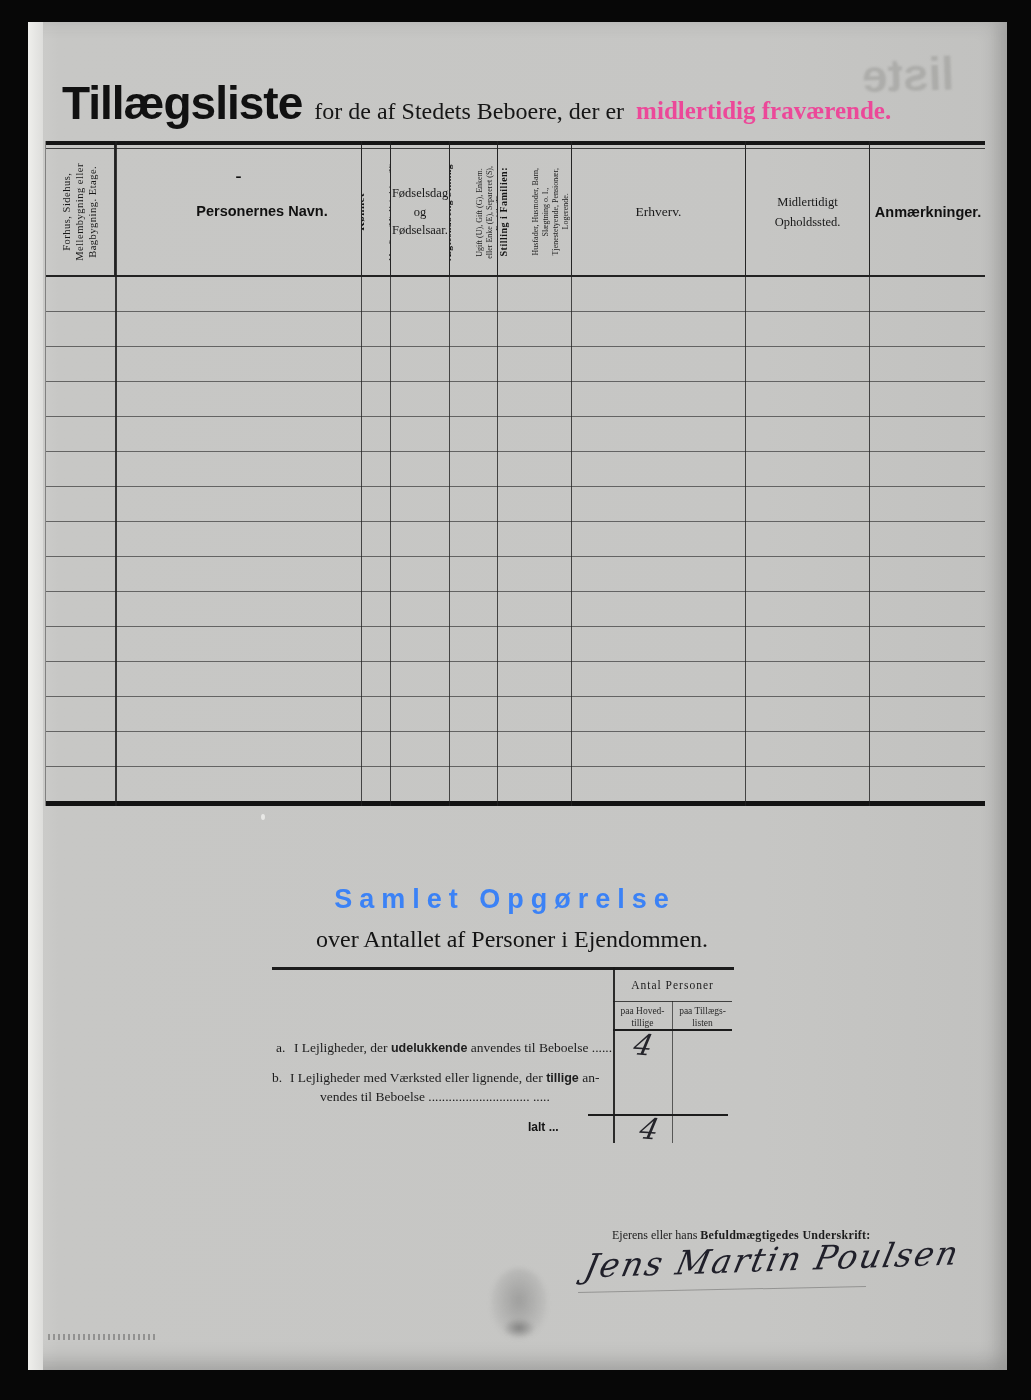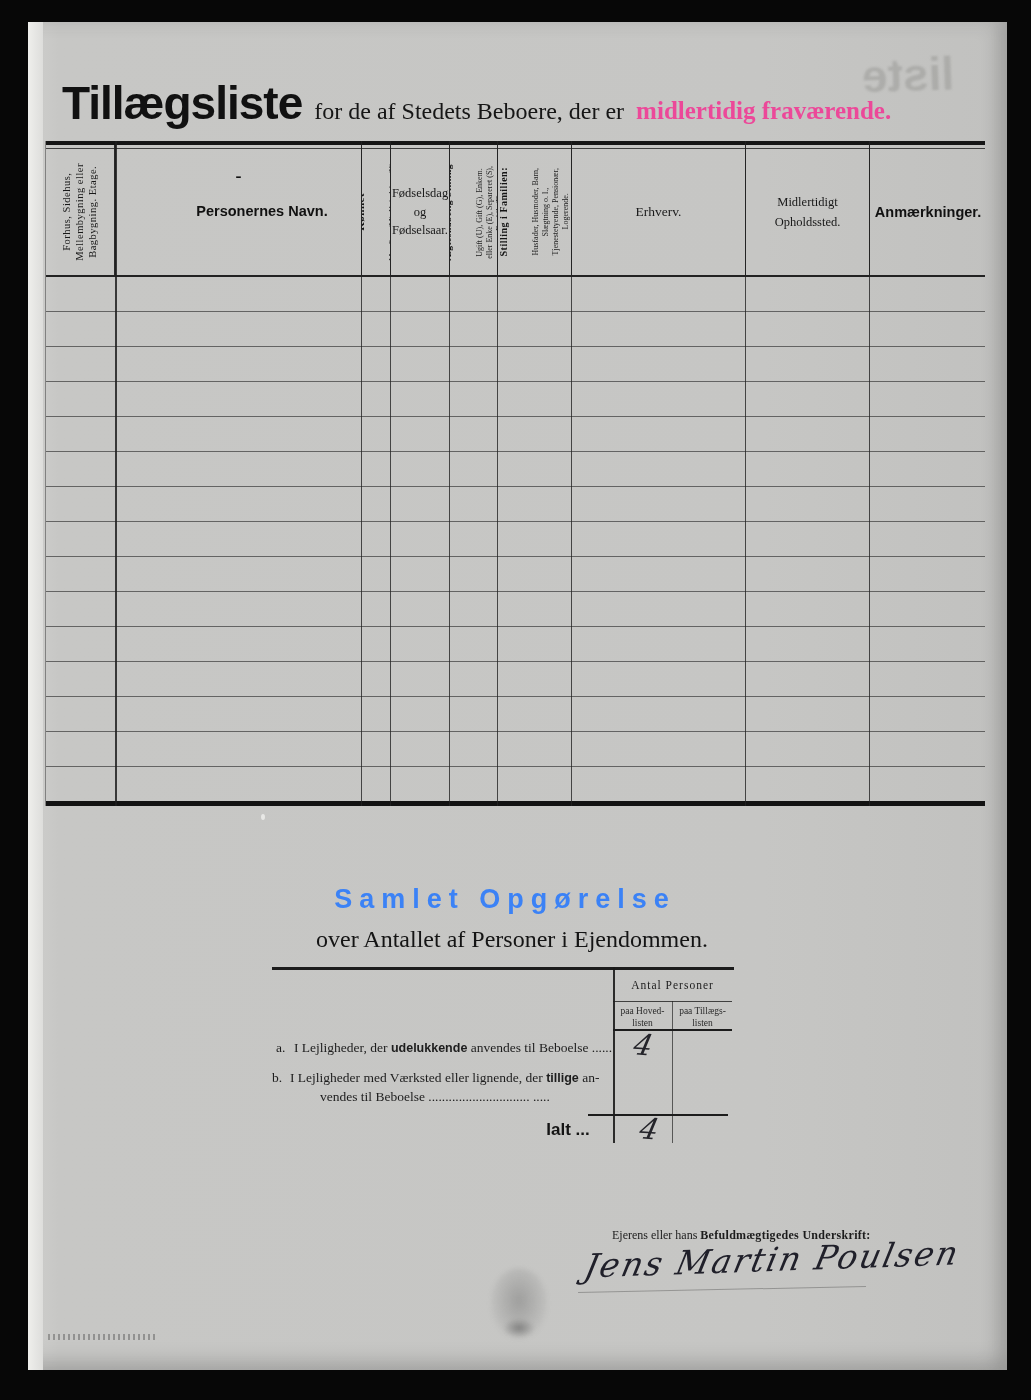--- a/index.html
+++ b/index.html
@@ -108,22 +108,22 @@
   .stats-header { position: absolute; left: 613px; top: 979px; width: 119px; text-align: center; font-size: 11.5px; letter-spacing: 1px; color: #1c1c1c; }
   .stats-col { position: absolute; top: 1006px; width: 59px; text-align: center; font-size: 9.5px; line-height: 1.25; white-space: pre-line; color: #2a2a2a; }
   .stats-col.c1 { left: 613px; }
   .stats-col.c2 { left: 673px; }
   .form-line { position: absolute; font-size: 13.5px; color: #1d1d1d; white-space: nowrap; }
   .fl-a  { left: 276px; top: 1040px; }
   .fl-b1 { left: 272px; top: 1070px; }
   .fl-b2 { left: 320px; top: 1089px; }
   .form-line b { font-family: "Liberation Sans", "DejaVu Sans", sans-serif; font-size: 12.5px; }
   .prefix { display: inline-block; width: 18px; }
-  .ialt-label { position: absolute; left: 528px; top: 1120px; width: 80px; text-align: center;
-    font-family: "Liberation Sans", "DejaVu Sans", sans-serif; font-weight: bold; font-size: 17px; color: #141414; }
+  .ialt-label { position: absolute; left: 528px; top: 1120px; width: 80px; text-align: left;
+    font-family: "Liberation Sans", "DejaVu Sans", sans-serif; font-weight: bold; font-size: 12px; color: #141414; }
   .hand {
     position: absolute;
     font-family: "DejaVu Serif", serif; font-style: italic;
     font-size: 29px; color: #24242a; transform: rotate(4deg) skewX(-8deg);
   }
   .hand-a { left: 634px; top: 1028px; }
   .hand-total { left: 640px; top: 1112px; }
   
   .sig-label { position: absolute; left: 612px; top: 1228px; font-size: 12px; color: #1c1c1c; white-space: nowrap; }
   .sig-label b { letter-spacing: 0.3px; }
@@ -253,21 +253,21 @@
 
   <div class="rule stats-top"></div>
   <div class="rule stats-v-left"></div>
   <div class="rule stats-v-mid"></div>
   <div class="rule stats-h1"></div>
   <div class="rule stats-h2"></div>
   <div class="rule ialt-rule"></div>
 
   <div class="stats-header">Antal Personer</div>
   <div class="stats-col c1">paa Hoved-
-listen</div>
+tillige</div>
   <div class="stats-col c2">paa Tillægs-
 listen</div>
 
   <div class="form-line fl-a">
     <span class="prefix">a.</span><span>I Lejligheder, der </span><b>udelukkende</b><span> anvendes til Beboelse ......</span>
   </div>
   <div class="form-line fl-b1">
     <span class="prefix">b.</span><span>I Lejligheder med Værksted eller lignende, der </span><b>tillige</b><span> an-</span>
   </div>
   <div class="form-line fl-b2">vendes til Beboelse ..............................  .....</div>

